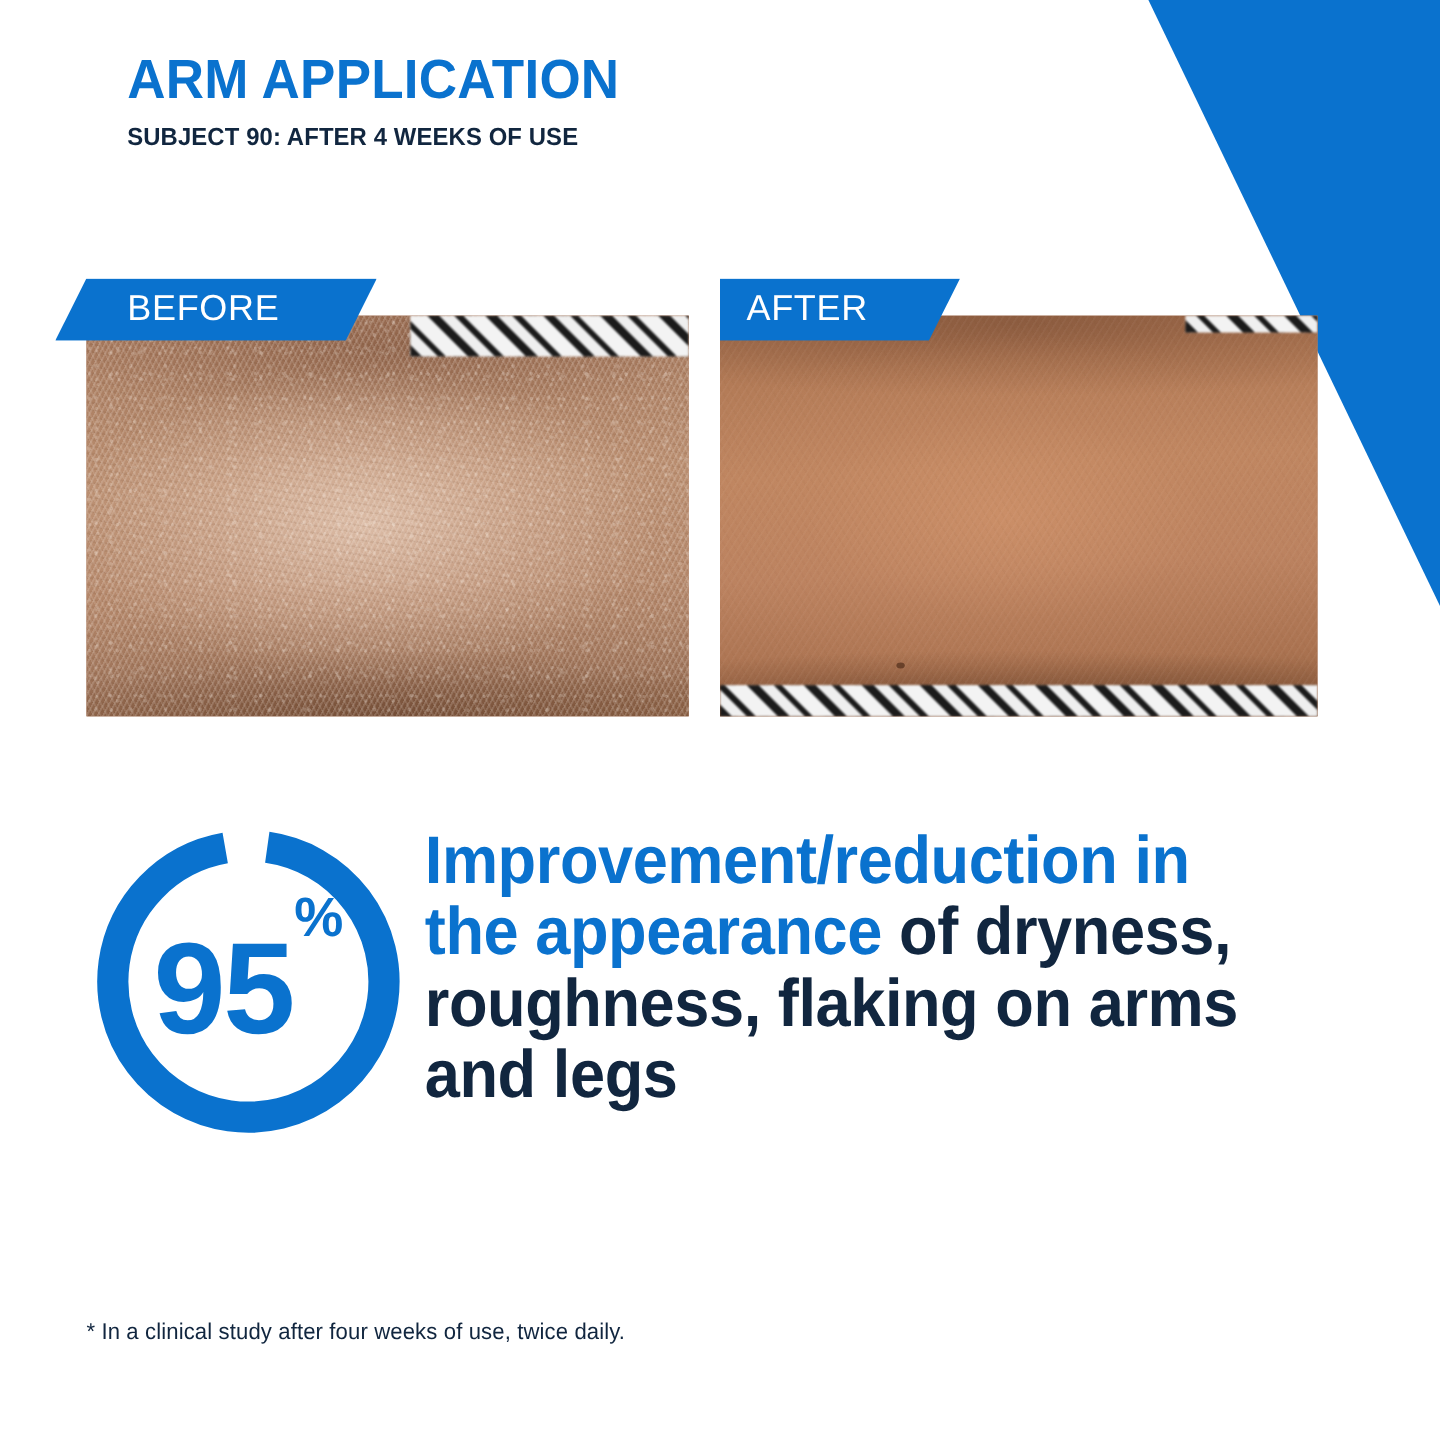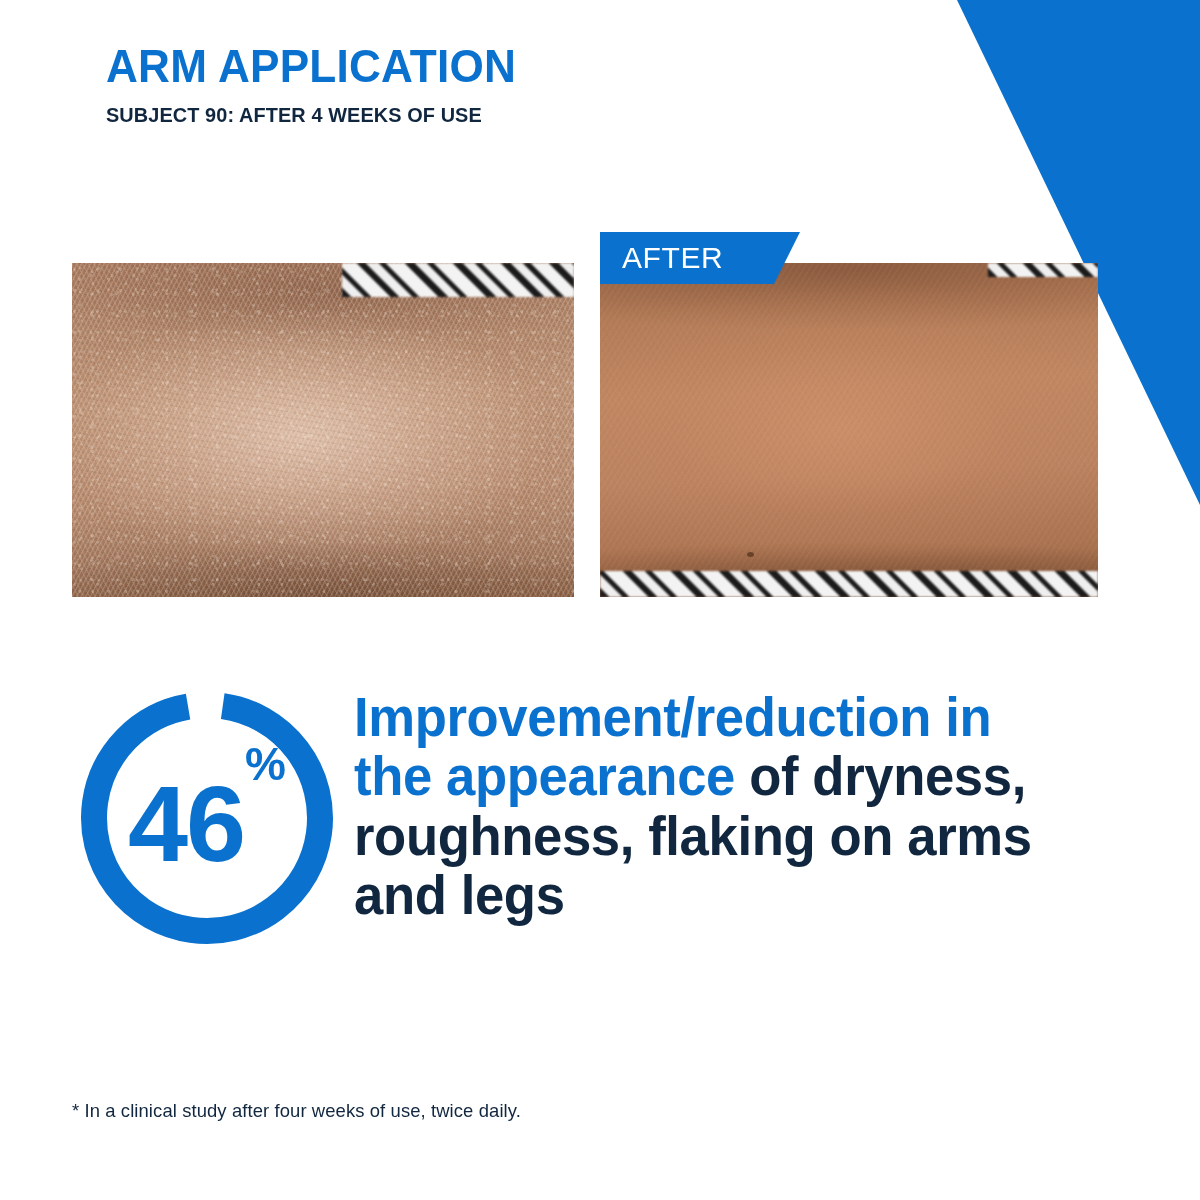--- a/index.html
+++ b/index.html
@@ -179,33 +179,36 @@
   </div>
 
   <div class="photo" id="photo-after">
     <div class="skin skin-after"></div>
     <div class="smooth-tex"></div>
     <div class="mole"></div>
     <div class="fabric" id="fabric-after-top"></div>
     <div class="fabric" id="fabric-after"></div>
   </div>
 
+  <div class="flag" id="flag-before">
+    <span>BEFORE</span>
+  </div>
   <div class="flag" id="flag-after">
     <span>AFTER</span>
   </div>
 
   <div class="stat-row">
 
     <div class="donut">
       <svg width="270" height="270" viewBox="0 0 270 270" aria-hidden="true">
 
         <circle id="donut-arc" cx="135" cy="135" r="113" fill="none" stroke="#0A72CE" stroke-width="26" stroke-dasharray="674.50 35.50" transform="rotate(-82 135 135)"></circle>
       </svg>
       <div class="donut-label">
-        <span class="donut-num">46</span>
+        <span class="donut-num">95</span>
         <span class="donut-pct">%</span>
       </div>
     </div>
 
     <div class="statement"><span class="hl">Improvement/reduction in the appearance</span><span> of dryness, roughness, flaking on arms and legs</span></div>
 
   </div>
 
   <div class="footnote">* In a clinical study after four weeks of use, twice daily.</div>
 

